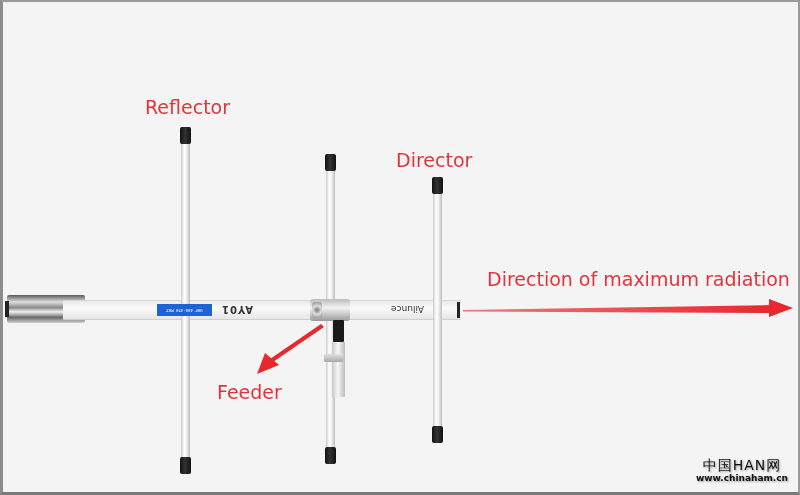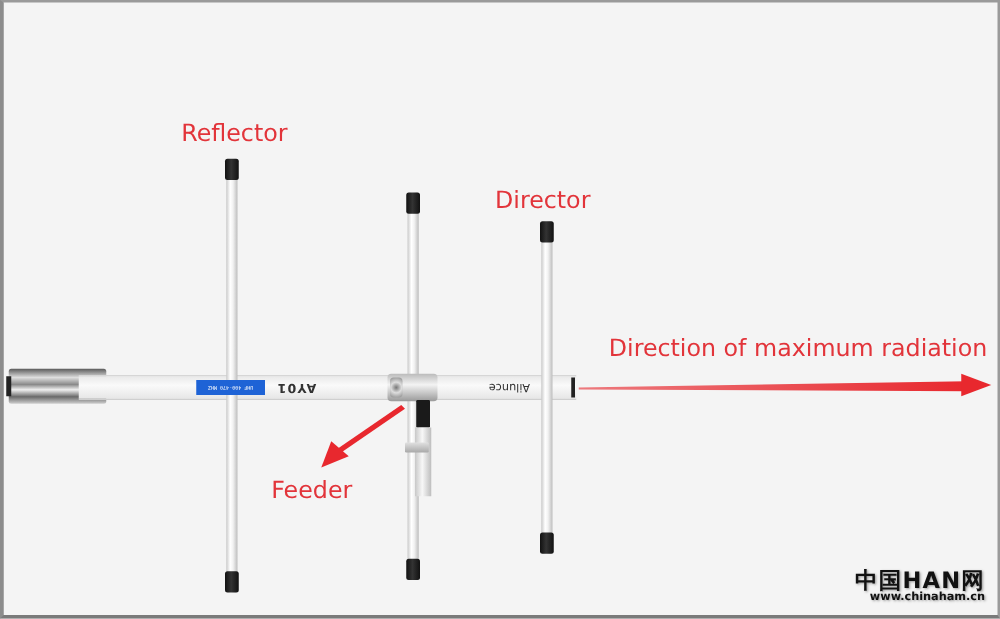--- a/index.html
+++ b/index.html
@@ -97,21 +97,21 @@
       background: linear-gradient(180deg, #e0e0e0, #a9a9a9); border-radius: 1px;
     }
 
     svg.arrows { position: absolute; left: 0; top: 0; }
 
     #watermark {
       position: absolute; right: 10px; bottom: 8px; text-align: center;
       font-family: "DejaVu Sans", sans-serif; color: #111;
       text-shadow: 1px 1px 2px #999;
     }
-    #watermark-title { font-size: 18px; font-weight: bold; letter-spacing: 1px; line-height: 16px; }
+    #watermark-title { font-size: 14px; font-weight: normal; letter-spacing: 1px; line-height: 16px; }
     #watermark-url { font-size: 9px; font-weight: bold; line-height: 11px; text-align: right; }
   </style>
 </head>
 <body>
 
 <div id="stage">
 
   <div id="mount-clamp"></div>
   <div id="boom"></div>
   <div id="boom-endcap"></div>

